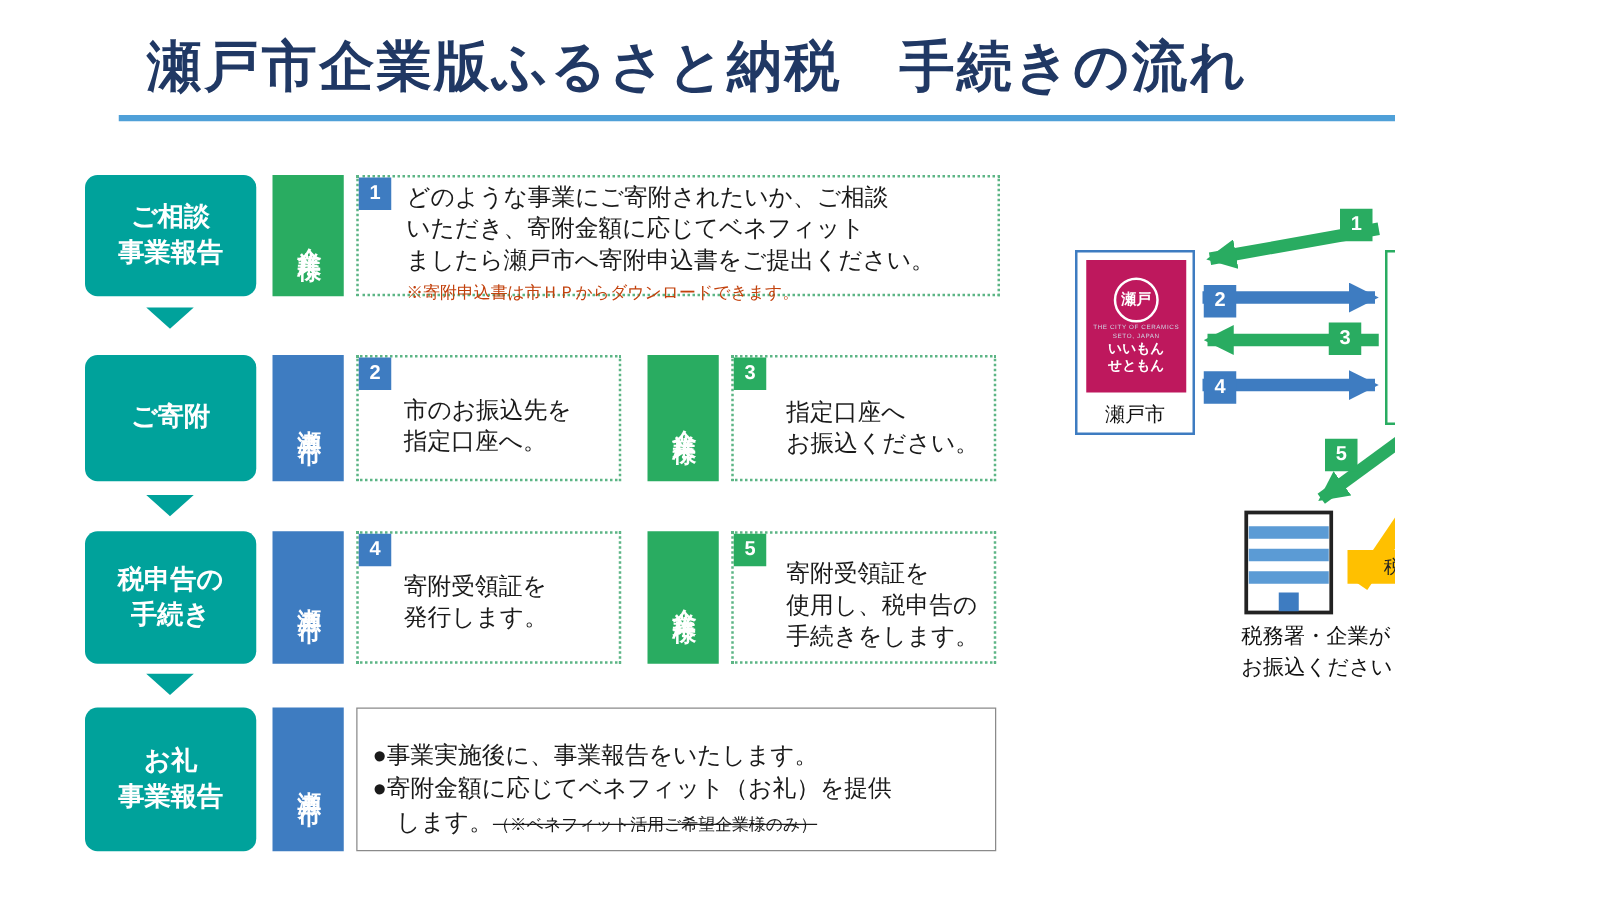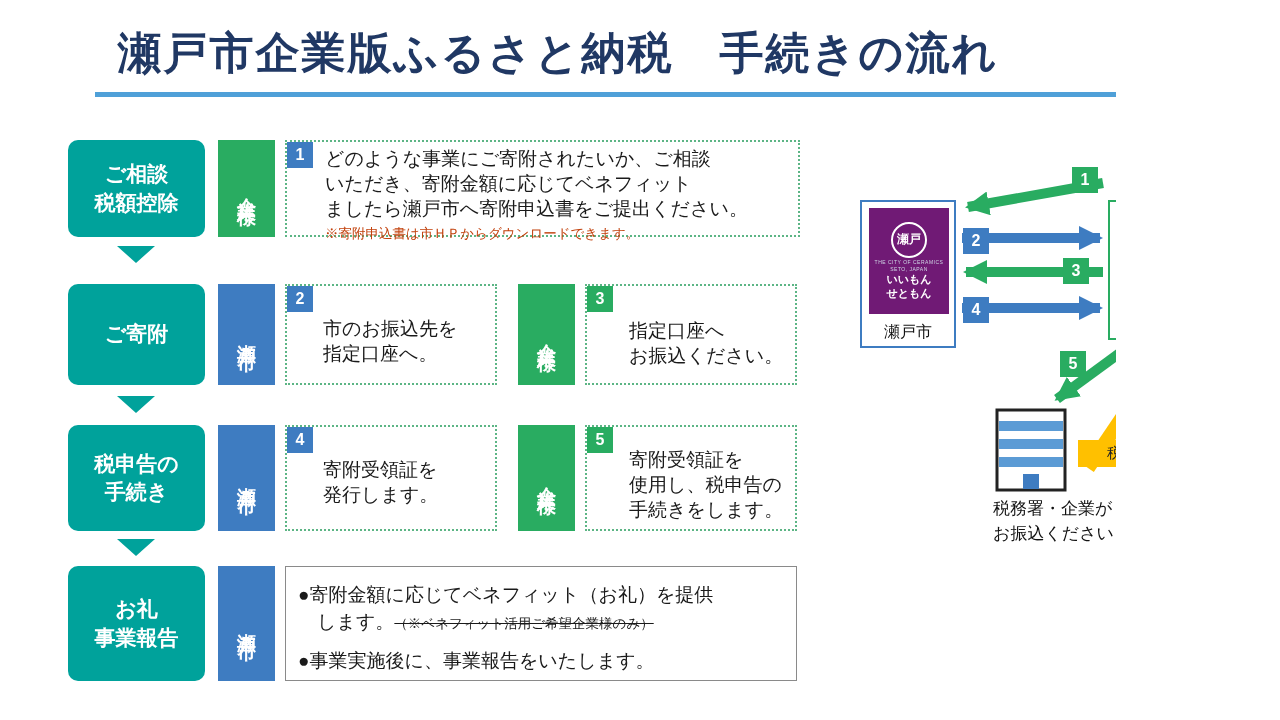--- a/index.html
+++ b/index.html
@@ -34,21 +34,21 @@
   .bullet { font-size:19px; line-height:27px; color:#1a1a1a; }
   .bullet .main { white-space:pre-line; }
   .bullet .small-note { font-size:13.5px; text-decoration:line-through; }
 
   .fbadge { position:absolute; width:26px; height:26px; display:flex; align-items:center;
             justify-content:center; color:#fff; font-weight:bold; font-size:16px; }
   .fbadge.blue { background:#3E7CC1; }
   .fbadge.green { background:#29AC61; }
 
   .seto-box { background:#fff; border:2px solid #3E7CC1; }
-  .seto-logo { background:#701a75; display:flex; flex-direction:column; align-items:center;
+  .seto-logo { background:#be185d; display:flex; flex-direction:column; align-items:center;
                justify-content:center; gap:1px; }
   .emblem { width:36px; height:36px; border:2px solid #fff; border-radius:50%; display:flex;
             align-items:center; justify-content:center; color:#fff; font-size:12px; font-weight:bold; }
   .logo-cap { font-size:5px; color:#cfd6e6; letter-spacing:.5px; line-height:1.2; }
   .logo-tag { font-size:11px; color:#fff; font-weight:bold; line-height:1.2; }
   .box-label { position:absolute; left:0; bottom:3px; width:100%; text-align:center; font-size:16px; color:#111; }
 
   .company-box { background:#fff; border:2.5px solid #29AC61; }
 
   .tax-credit { background:#FFC000; color:#222; font-size:15px; display:flex; align-items:center;
@@ -57,21 +57,21 @@
 </style>
 </head>
 <body>
 
 <div class="canvas">
 
   <div class="title">瀬戸市企業版ふるさと納税　手続きの流れ</div>
   <div class="title-underline"></div>
 
   <div class="stage abs" style="left:68px;top:140px;width:137px;height:97px">ご相談
-税額控除</div>
+事業報告</div>
   <div class="tri abs" style="left:117px;top:246px"></div>
 
   <div class="stage abs" style="left:68px;top:284px;width:137px;height:101px">ご寄附</div>
   <div class="tri abs" style="left:117px;top:396px"></div>
 
   <div class="stage abs" style="left:68px;top:425px;width:137px;height:106px">税申告の
 手続き</div>
   <div class="tri abs" style="left:117px;top:539px"></div>
 
   <div class="stage abs" style="left:68px;top:566px;width:137px;height:115px">お礼
@@ -120,23 +120,23 @@
     <div class="badge green">5</div>
     <div class="steptext">寄附受領証を
 使用し、税申告の
 手続きをします。</div>
   </div>
 
   <div class="actor blue abs" style="left:218px;top:566px;width:57px;height:115px">
       <span>瀬戸市</span>
     </div>
   <div class="stepbox solid abs" style="left:285px;top:566px;width:512px;height:115px;padding:14px 10px 0 12px">
+    <div class="bullet" style="margin-top:10px"><span class="main">●事業実施後に、事業報告をいたします。</span></div>
     <div class="bullet"><span class="main">●寄附金額に応じてベネフィット（お礼）を提供
 　します。</span><span class="small-note">（※ベネフィット活用ご希望企業様のみ）</span></div>
-    <div class="bullet" style="margin-top:10px"><span class="main">●事業実施後に、事業報告をいたします。</span></div>
   </div>
 
   <div class="abs" style="left:850px;top:150px;width:400px;height:420px">
 
     <svg class="abs" style="left:0;top:0" width="400" height="420" viewBox="0 0 400 420">
       <defs>
         <marker id="mg" markerWidth="2.4" markerHeight="2.4" refX="2.1" refY="1.2" orient="auto">
           <path d="M0,0 L2.4,1.2 L0,2.4 Z" fill="#29AC61"></path>
         </marker>
         <marker id="mb" markerWidth="2.4" markerHeight="2.4" refX="2.1" refY="1.2" orient="auto">

